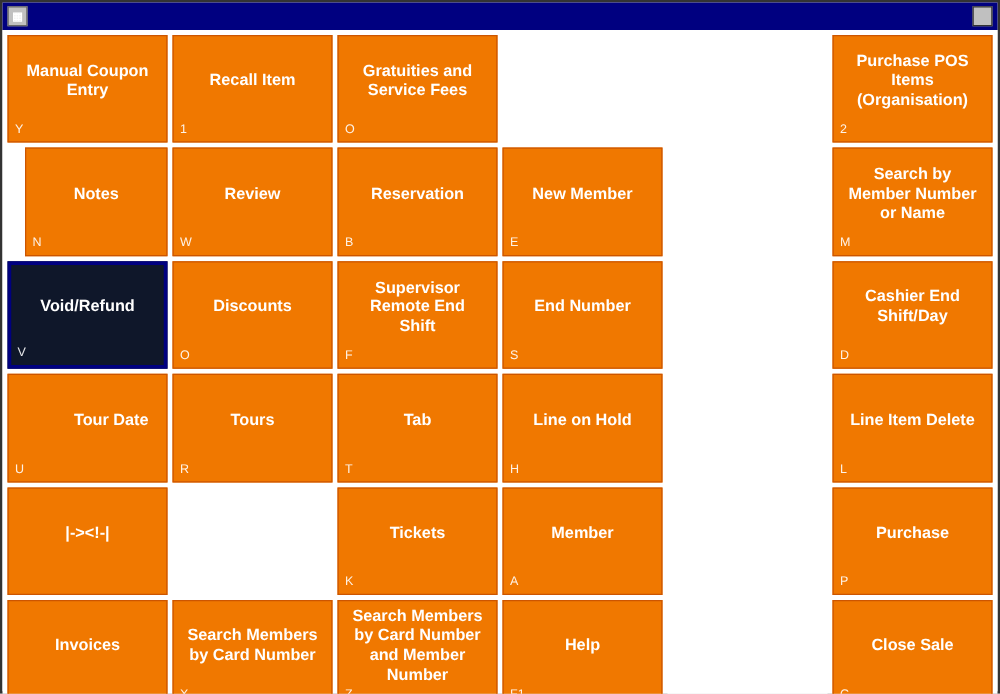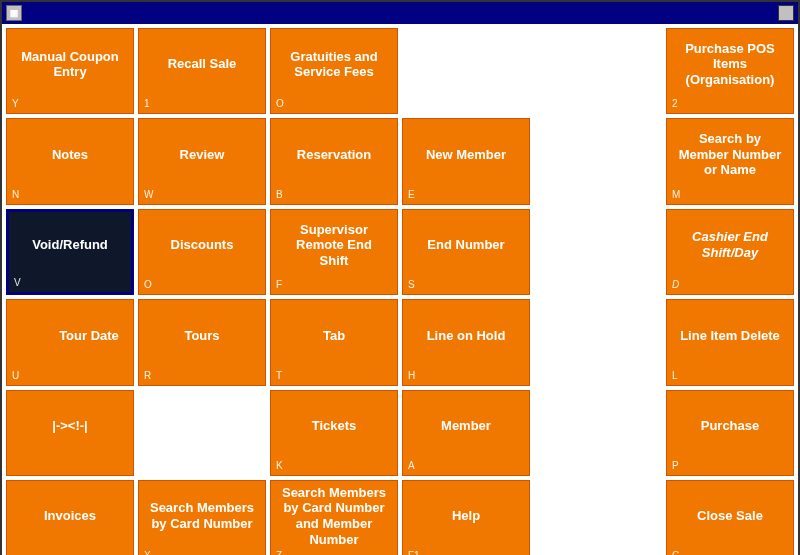--- a/index.html
+++ b/index.html
@@ -118,37 +118,37 @@
     </div>
     <div class="close-btn"></div>
   </div>
   <div class="grid-container" id="grid">
   <div class="btn" style="grid-area: 1 / 1;">
         <div class="label" style="white-space: pre-line;">Manual Coupon
 Entry</div>
         <span class="shortcut">Y</span>
       </div>
       <div class="btn" style="grid-area: 1 / 2;">
-        <div class="label" style="white-space: pre-line;">Recall Sale</div>
+        <div class="label" style="white-space: pre-line;">Recall Item</div>
         <span class="shortcut">1</span>
       </div>
       <div class="btn" style="grid-area: 1 / 3;">
         <div class="label" style="white-space: pre-line;">Gratuities and
 Service Fees</div>
         <span class="shortcut">O</span>
       </div>
       <div class="btn btn-empty" style="grid-area: 1 / 4;"></div>
       <div class="btn btn-empty" style="grid-area: 1 / 5;"></div>
       <div class="btn" style="grid-area: 1 / 6;">
         <div class="label" style="white-space: pre-line;">Purchase POS
 Items
 (Organisation)</div>
         <span class="shortcut">2</span>
       </div>
-      <div class="btn" style="grid-area: 2 / 1;">
+      <div class="btn" style="grid-area: 2 / 1; margin-left: 14px;">
         <div class="label" style="white-space: pre-line;">Notes</div>
         <span class="shortcut">N</span>
       </div>
       <div class="btn" style="grid-area: 2 / 2;">
         <div class="label" style="white-space: pre-line;">Review</div>
         <span class="shortcut">W</span>
       </div>
       <div class="btn" style="grid-area: 2 / 3;">
         <div class="label" style="white-space: pre-line;">Reservation</div>
         <span class="shortcut">B</span>
@@ -176,21 +176,21 @@
         <div class="label" style="white-space: pre-line;">Supervisor
 Remote End
 Shift</div>
         <span class="shortcut">F</span>
       </div>
       <div class="btn" style="grid-area: 3 / 4;">
         <div class="label" style="white-space: pre-line;">End Number</div>
         <span class="shortcut">S</span>
       </div>
       <div class="btn btn-empty" style="grid-area: 3 / 5;"></div>
-      <div class="btn" style="grid-area: 3 / 6; font-style: italic;">
+      <div class="btn" style="grid-area: 3 / 6;">
         <div class="label" style="white-space: pre-line;">Cashier End
 Shift/Day</div>
         <span class="shortcut">D</span>
       </div>
       <div class="btn" style="grid-area: 4 / 1; padding-left: 44px;">
         <div class="label" style="white-space: pre-line;">Tour Date</div>
         <span class="shortcut">U</span>
       </div>
       <div class="btn" style="grid-area: 4 / 2;">
         <div class="label" style="white-space: pre-line;">Tours</div>

